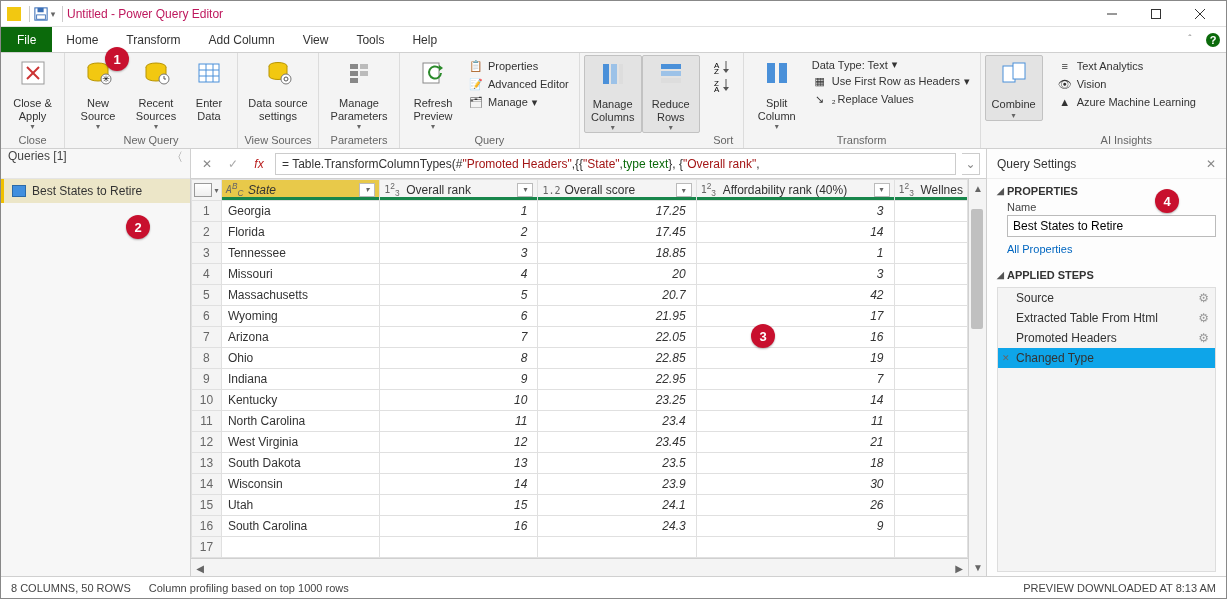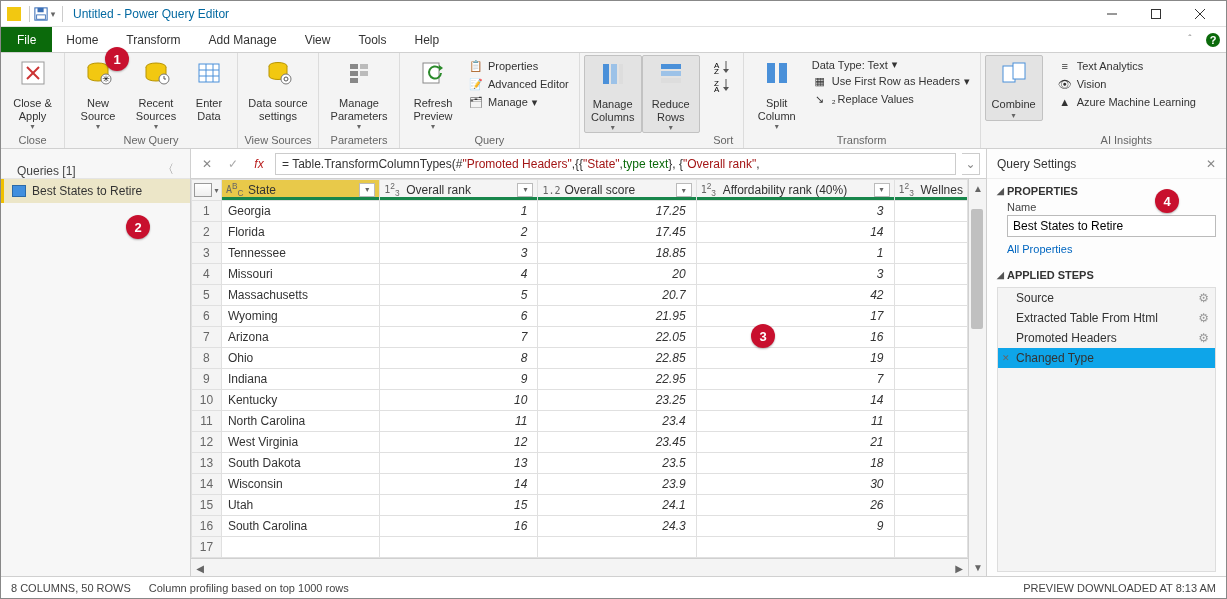--- a/index.html
+++ b/index.html
@@ -4,21 +4,21 @@
 <style>
 * { box-sizing: border-box; margin: 0; padding: 0; font-family: "Segoe UI", Tahoma, sans-serif; }
 body { background: #fff; font-size: 12px; color: #333; width: 1227px; height: 599px; overflow: hidden; display: flex; flex-direction: column; border: 1px solid #888; }
 
 
 .titlebar { height: 26px; display: flex; align-items: center; padding: 0 4px; background: #fff; border-bottom: 1px solid #e0e0e0; }
 .titlebar .pb-logo { width: 14px; height: 14px; background: #f2c811; margin: 0 4px 0 2px; }
 .titlebar .qat-sep { width: 1px; height: 16px; background: #ccc; margin: 0 4px; }
 .titlebar .qat-save svg { width: 14px; height: 14px; }
 .titlebar .qat-dropdown { width: 10px; font-size: 9px; color: #666; text-align: center; }
-.titlebar .title-text { margin-left: 6px; color: #0369a1; }
+.titlebar .title-text { color: #be185d; }
 .titlebar .spacer { flex: 1; }
 .titlebar .winbtn { width: 44px; height: 26px; display: flex; align-items: center; justify-content: center; color: #333; }
 .titlebar .winbtn svg { width: 10px; height: 10px; }
 
 
 .menubar { height: 26px; display: flex; align-items: stretch; background: #fff; border-bottom: 1px solid #d0d0d0; }
 .menubar .file-tab { background: #0b6a0b; color: #fff; padding: 0 16px; display: flex; align-items: center; }
 .menubar .menu-item { padding: 0 14px; display: flex; align-items: center; color: #333; }
 .menubar .spacer { flex: 1; }
 .menubar .help-btn { width: 26px; display: flex; align-items: center; justify-content: center; }
@@ -34,41 +34,41 @@
 .rb-big .lbl { font-size: 11px; line-height: 1.15; margin-top: 8px; }
 .rb-big .dd { font-size: 8px; color: #666; }
 .rb-row { display: flex; align-items: center; padding: 1px 4px; font-size: 11px; white-space: nowrap; }
 .rb-row .ico { width: 16px; height: 16px; margin-right: 4px; display:inline-flex; align-items:center; justify-content:center; }
 .rb-stack { display: flex; flex-direction: column; justify-content: flex-start; padding: 2px; }
 .rb-big.sel, .rb-big.sel2 { background: #e3e3e3; border: 1px solid #c2c2c2; border-radius: 2px; }
 
 
 .main { flex: 1; display: flex; min-height: 0; }
 .queries-pane { width: 190px; border-right: 1px solid #d0d0d0; display: flex; flex-direction: column; background:#f7f7f7; }
-.queries-pane .hdr { height: 30px; display: flex; align-items: flex-end; padding: 0 16px; color: #444; border-bottom: 1px solid #e5e5e5; }
+.queries-pane .hdr { height: 30px; display: flex; align-items: flex-start; padding: 0 7px; color: #444; border-bottom: 1px solid #e5e5e5; }
 .queries-pane .hdr .sp { flex: 1; }
 .queries-pane .hdr .collapse { color:#888; }
 .queries-pane .query-item { display: flex; align-items: center; padding: 5px 8px; background: #ece6c8; border-left: 3px solid #f0c000; }
 .queries-pane .query-item .qicon { width:14px; height:12px; margin-right:6px; display:inline-block; background:#418fde; border:1px solid #2b6aa8;}
 
 .center { flex: 1; display: flex; flex-direction: column; min-width: 0; }
 .formula { height: 30px; border-bottom: 1px solid #d0d0d0; display: flex; align-items: center; padding: 0 6px; gap: 6px; }
 .formula .fbtn { width: 20px; height: 20px; display:flex; align-items:center; justify-content:center; color:#888; }
 .formula .fx { font-style: italic; color:#b91c1c; }
 .formula .finput { flex: 1; height: 22px; border: 1px solid #ccc; padding: 0 6px; font-family: Consolas, monospace; font-size: 12px; display:flex; align-items:center; overflow:hidden; white-space:nowrap; }
 .formula .finput .kw { color: #0b6a0b; }
 .formula .finput .str { color: #a31515; }
 .formula .fexp { width:18px; text-align:center; color:#888; border:1px solid #ccc; border-left:none; height:22px; line-height:20px; }
 
 .grid-wrap { flex: 1; overflow: hidden; position: relative; display:flex; }
 .grid { flex:1; overflow: hidden; }
 .grid table { border-collapse: collapse; width: 100%; }
 .grid th, .grid td { border: 1px solid #e0e0e0; font-size: 12px; height: 21px; }
 .grid th { background: #f4f4f4; text-align: left; position: relative; font-weight: normal; }
-.grid th.sel { background: #e8c94a; }
+.grid th.sel { background: #e8c94a; font-style: italic; }
 .grid th .colhdr { display:flex; align-items:center; padding: 0 4px; }
 .grid th .typeico { width:22px; color:#666; font-size:10px; font-family: Consolas,monospace; }
 .grid th .cname { flex:1; }
 .grid th .colfilter { width:16px; height:14px; border:1px solid #bbb; display:flex; align-items:center; justify-content:center; font-size:8px; color:#666; background:#fff;}
 .grid th .qline { position:absolute; bottom:0; left:0; right:0; height:3px; background:#18864b; }
 .grid td.rownum { width: 30px; text-align: center; background: #f4f4f4; color: #666; }
 .grid td.txt { padding: 0 6px; }
 .grid td.num { padding: 0 10px; text-align: right; font-style: italic; }
 .grid th.corner { width:30px; background:#f4f4f4; }
 .grid th.corner .cico { width:18px; height:14px; display:inline-block; border:1px solid #999; background:linear-gradient(#fff,#eee); }
@@ -136,21 +136,21 @@
         <line x1="0" y1="0" x2="10" y2="10" stroke="#333"></line>
         <line x1="10" y1="0" x2="0" y2="10" stroke="#333"></line>
       </svg>
     </div>
 </div>
 
 <div class="menubar">
   <div class="file-tab">File</div>
   <div class="menu-item">Home</div>
   <div class="menu-item">Transform</div>
-  <div class="menu-item">Add Manage</div>
+  <div class="menu-item">Add Column</div>
   <div class="menu-item">View</div>
   <div class="menu-item">Tools</div>
   <div class="menu-item">Help</div>
   <div class="spacer"></div>
   <div class="chev">ˆ</div>
   <div class="help-btn">
     <svg width="16" height="16" viewBox="0 0 16 16">
         <circle cx="8" cy="8" r="7" fill="#0b6a0b"></circle>
         <text x="8" y="12" text-anchor="middle" fill="#fff" font-size="11" font-weight="bold">?</text>
       </svg>

